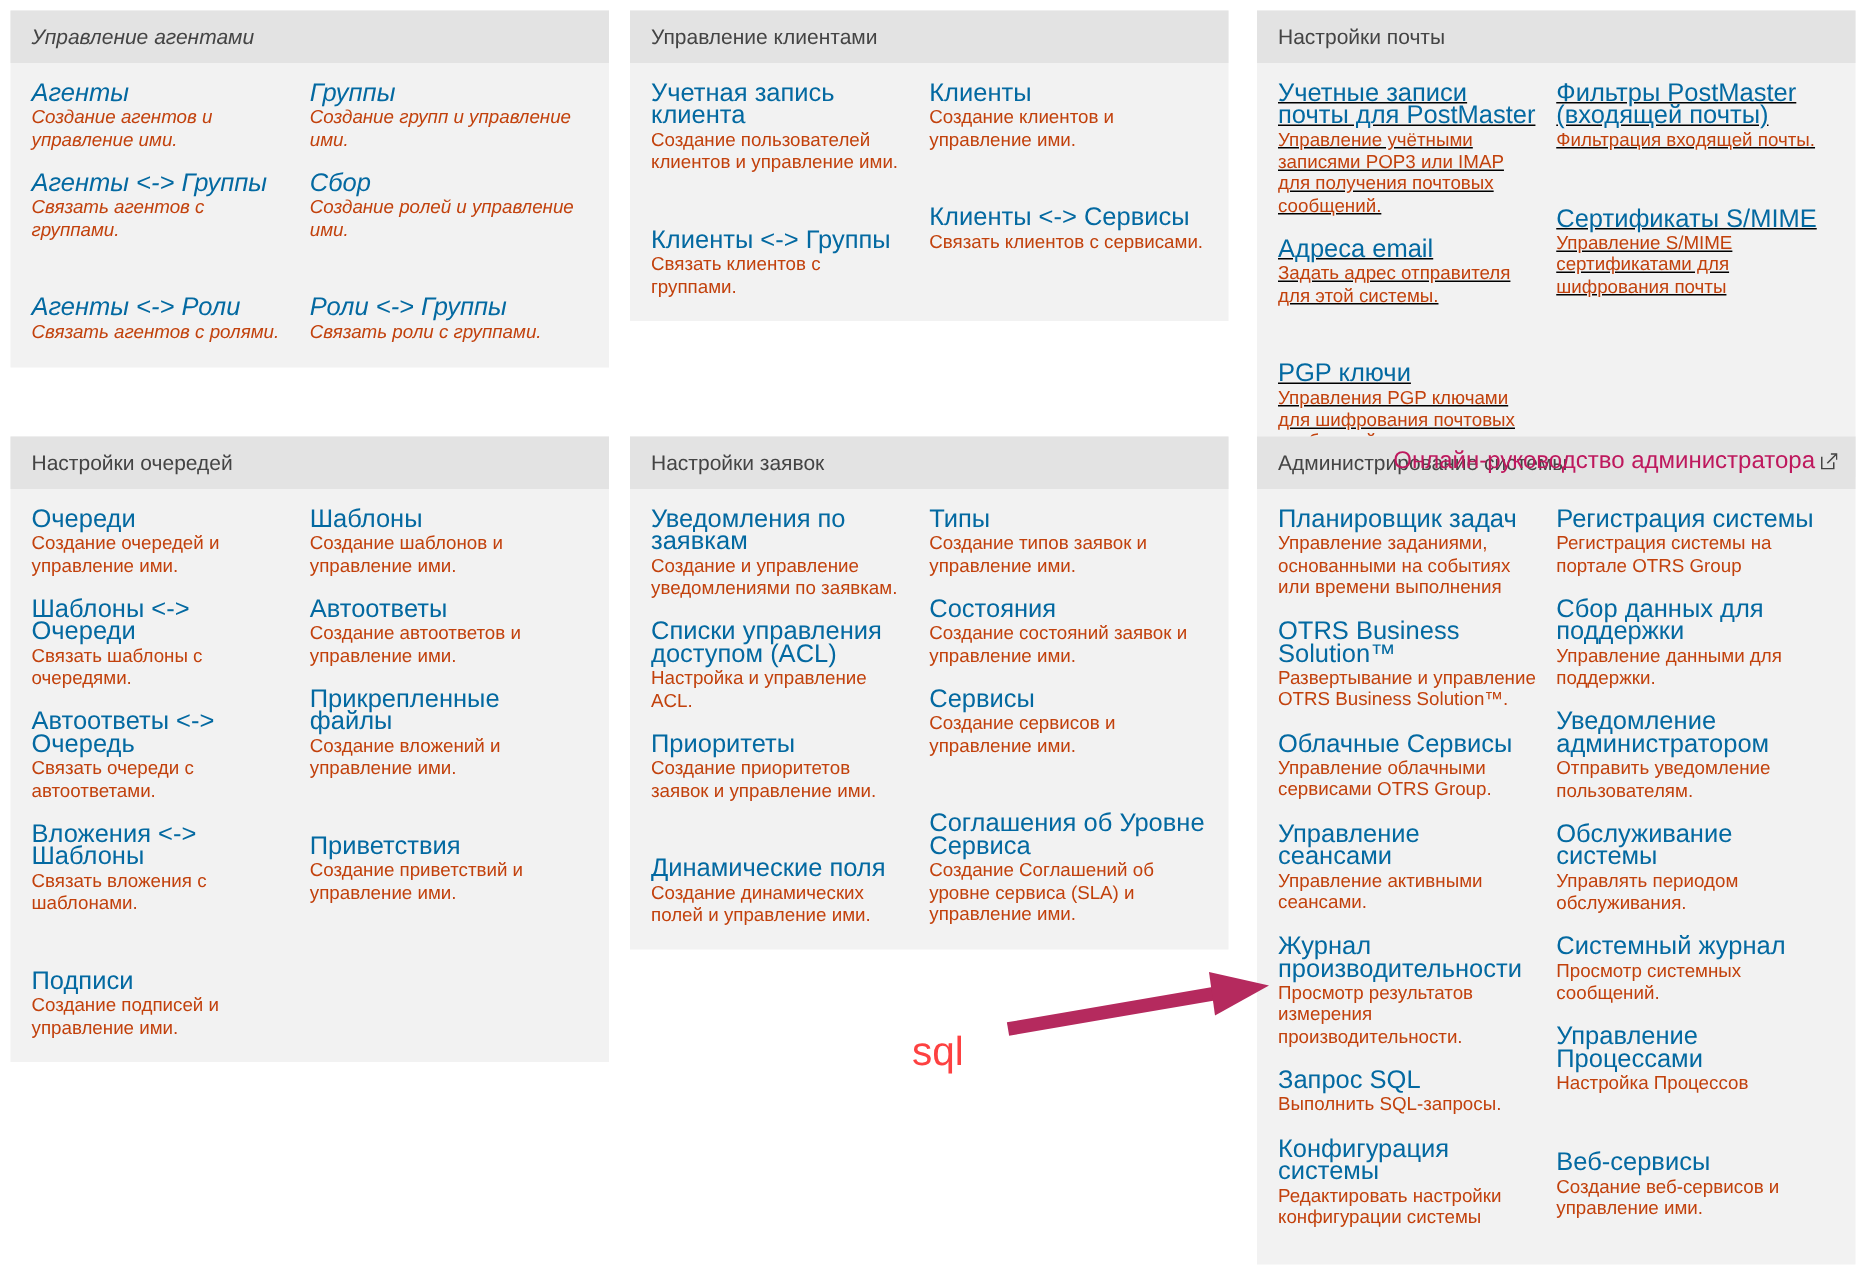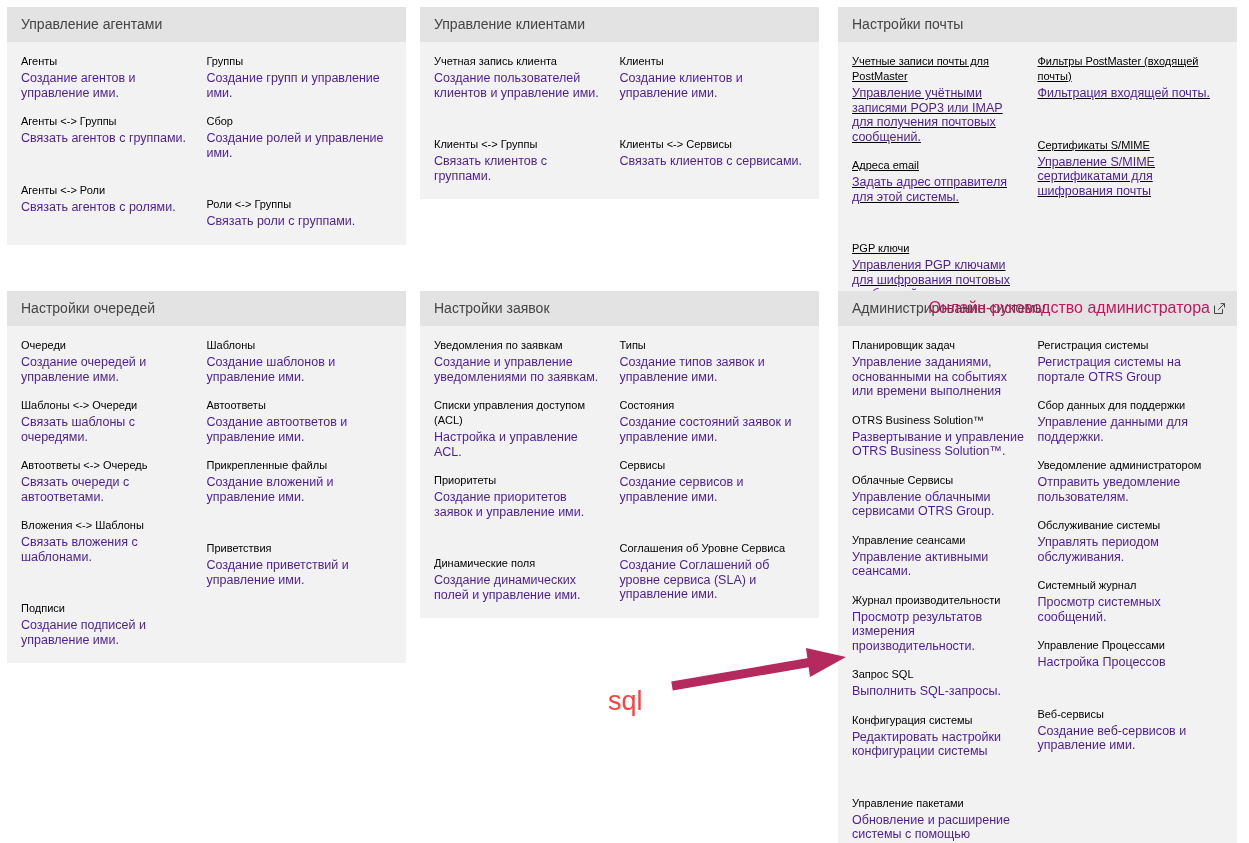--- a/index.html
+++ b/index.html
@@ -67,29 +67,29 @@
     width: 50%;
     box-sizing: border-box;
     padding-right: 12px;
   }
   .col:last-child { padding-right: 0; }
   .entry {
     margin-bottom: 14px;
   }
   .entry:last-child { margin-bottom: 0; margin-top: 37px; }
   .entry-title {
-    color: #000000;
-    font-size: 11px;
+    color: #0369a1;
+    font-size: 17px;
     line-height: 15px;
     text-decoration: none;
     display: block;
     margin-bottom: 2px;
   }
   .entry-desc {
-    color: #4c1d95;
+    color: #c2410c;
     font-size: 12.5px;
     line-height: 14.5px;
   }
 
   
   .annotation {
     position: absolute;
     left: 0; top: 0;
     width: 1249px;
     height: 843px;
@@ -101,21 +101,21 @@
     font-size: 27px;
     line-height: 27px;
     font-family: "Liberation Sans", sans-serif;
   }
 </style>
 </head>
 <body>
 
 <div class="board">
 
-  <div class="card" style="left:7px; top:7px; width:399px;">
+  <div class="card" style="left:7px; top:7px; width:399px;font-style:italic;">
     <div class="card-header">
       <span class="card-header-title">Управление агентами</span>
     </div>
     <div class="card-body">
       <div class="col">
         <div class="entry">
           <a class="entry-title" href="#">Агенты</a>
           <div class="entry-desc">Создание агентов и управление ими.</div>
         </div>
         <div class="entry">

